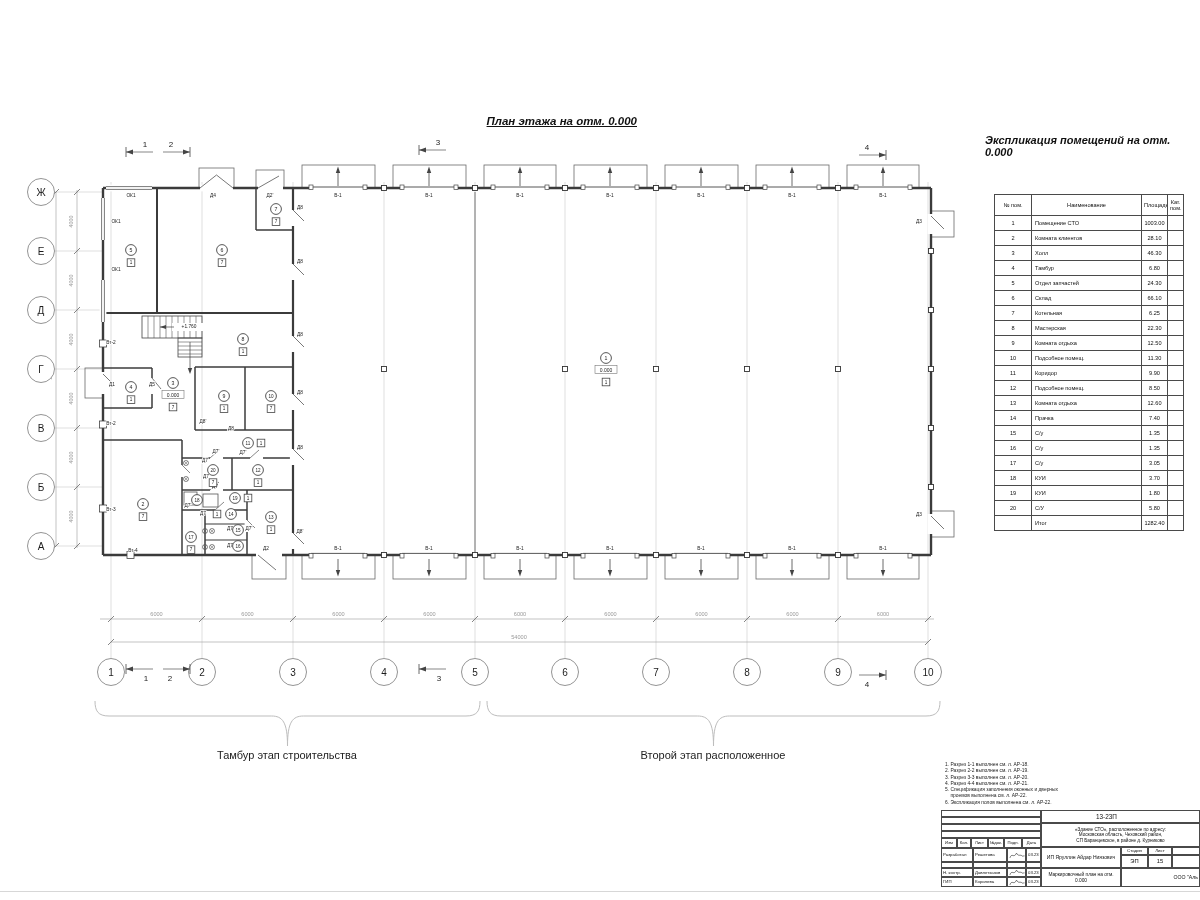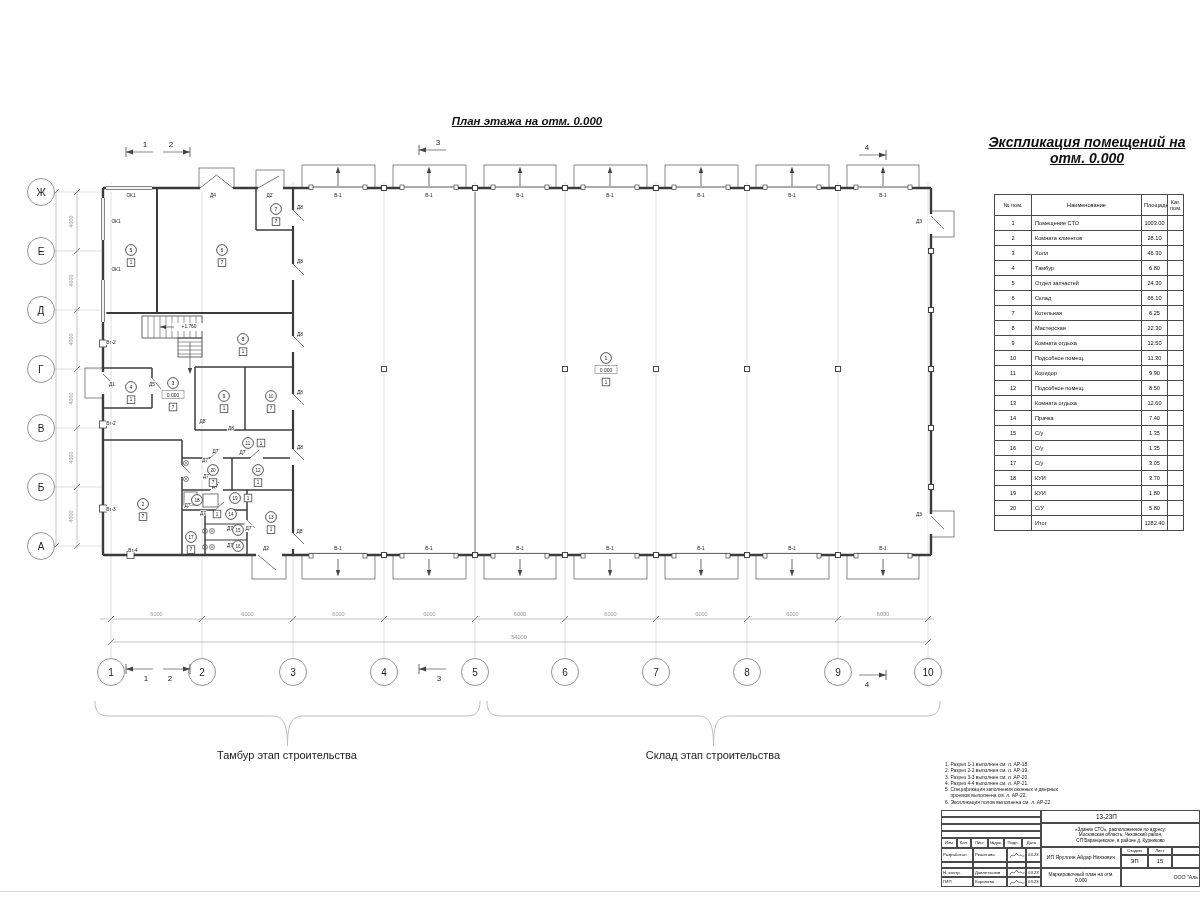--- a/index.html
+++ b/index.html
@@ -1,23 +1,23 @@
 <!DOCTYPE html>
 <html><head>
 <meta charset="utf-8">
 <style>
   html,body{margin:0;padding:0;background:#fff}
   body{width:1200px;height:900px;position:relative;overflow:hidden;
        font-family:"Liberation Sans",sans-serif;color:#111}
   .abs{position:absolute}
   svg text{font-family:"Liberation Sans",sans-serif}
-  .plan-title{position:absolute;left:417px;top:115px;width:220px;text-align:center;
+  .plan-title{position:absolute;left:417px;top:115px;width:220px;text-align:right;
     font-style:italic;font-weight:600;font-size:11.5px;text-decoration:underline;color:#111}
-  .schedule-title{position:absolute;left:985px;top:134px;width:204px;text-align:center;
-    font-style:italic;font-weight:600;font-size:14px;text-decoration:underline;color:#111}
+  .schedule-title{position:absolute;left:985px;top:134px;width:204px;text-align:left;
+    font-style:italic;font-weight:600;font-size:11px;color:#111}
   table.schedule{position:absolute;left:994px;top:194px;border-collapse:collapse;
     table-layout:fixed;width:189px;font-size:5.6px;color:#111}
   .schedule th,.schedule td{border:0.8px solid #4a4a4a;padding:0 2px;height:14px;
     text-align:center;overflow:hidden;white-space:nowrap;font-weight:normal}
   .schedule th{height:20px;white-space:normal;line-height:6px}
   .schedule td.nm{text-align:left;padding-left:3px}
   .stage-label{position:absolute;width:260px;text-align:center;font-size:11px;color:#222}
   .notes{position:absolute;left:945px;top:762px;width:220px;font-size:4.9px;
     line-height:6.3px;color:#222;white-space:pre}
   .cell{position:absolute;border:0.6px solid #4a4a4a;box-sizing:border-box;display:flex;
@@ -670,21 +670,21 @@
       <tr>
         <td></td>
         <td class="nm">Итог</td>
         <td>1282.40</td>
         <td></td>
       </tr>
     </tbody>
 </table>
 
 <div class="stage-label" style="left:157px;top:749px">Тамбур этап строительства</div>
-<div class="stage-label" style="left:583px;top:749px">Склад этап строительства</div>
+<div class="stage-label" style="left:583px;top:749px">Второй этап расположенное</div>
 
 <div class="notes" id="notes"><div>1. Разрез 1-1 выполнен см. л. АР-18.</div><div>2. Разрез 2-2 выполнен см. л. АР-19.</div><div>3. Разрез 3-3 выполнен см. л. АР-20.</div><div>4. Разрез 4-4 выполнен см. л. АР-21.</div><div>5. Спецификация заполнения оконных и дверных</div><div>    проемов выполнена см. л. АР-22.</div><div>6. Экспликация полов выполнена см. л. АР-22.</div></div>
 
 <div>
   <div class="cell" style="left:941px;top:810px;width:259px;height:77px;border-width:1.1px"></div>
 
   <div class="cell" style="left:941px;top:810px;width:100px;height:7px"></div>
   <div class="cell" style="left:941px;top:817px;width:100px;height:7px"></div>
   <div class="cell" style="left:941px;top:824px;width:100px;height:7px"></div>
   <div class="cell" style="left:941px;top:831px;width:100px;height:7px"></div>

